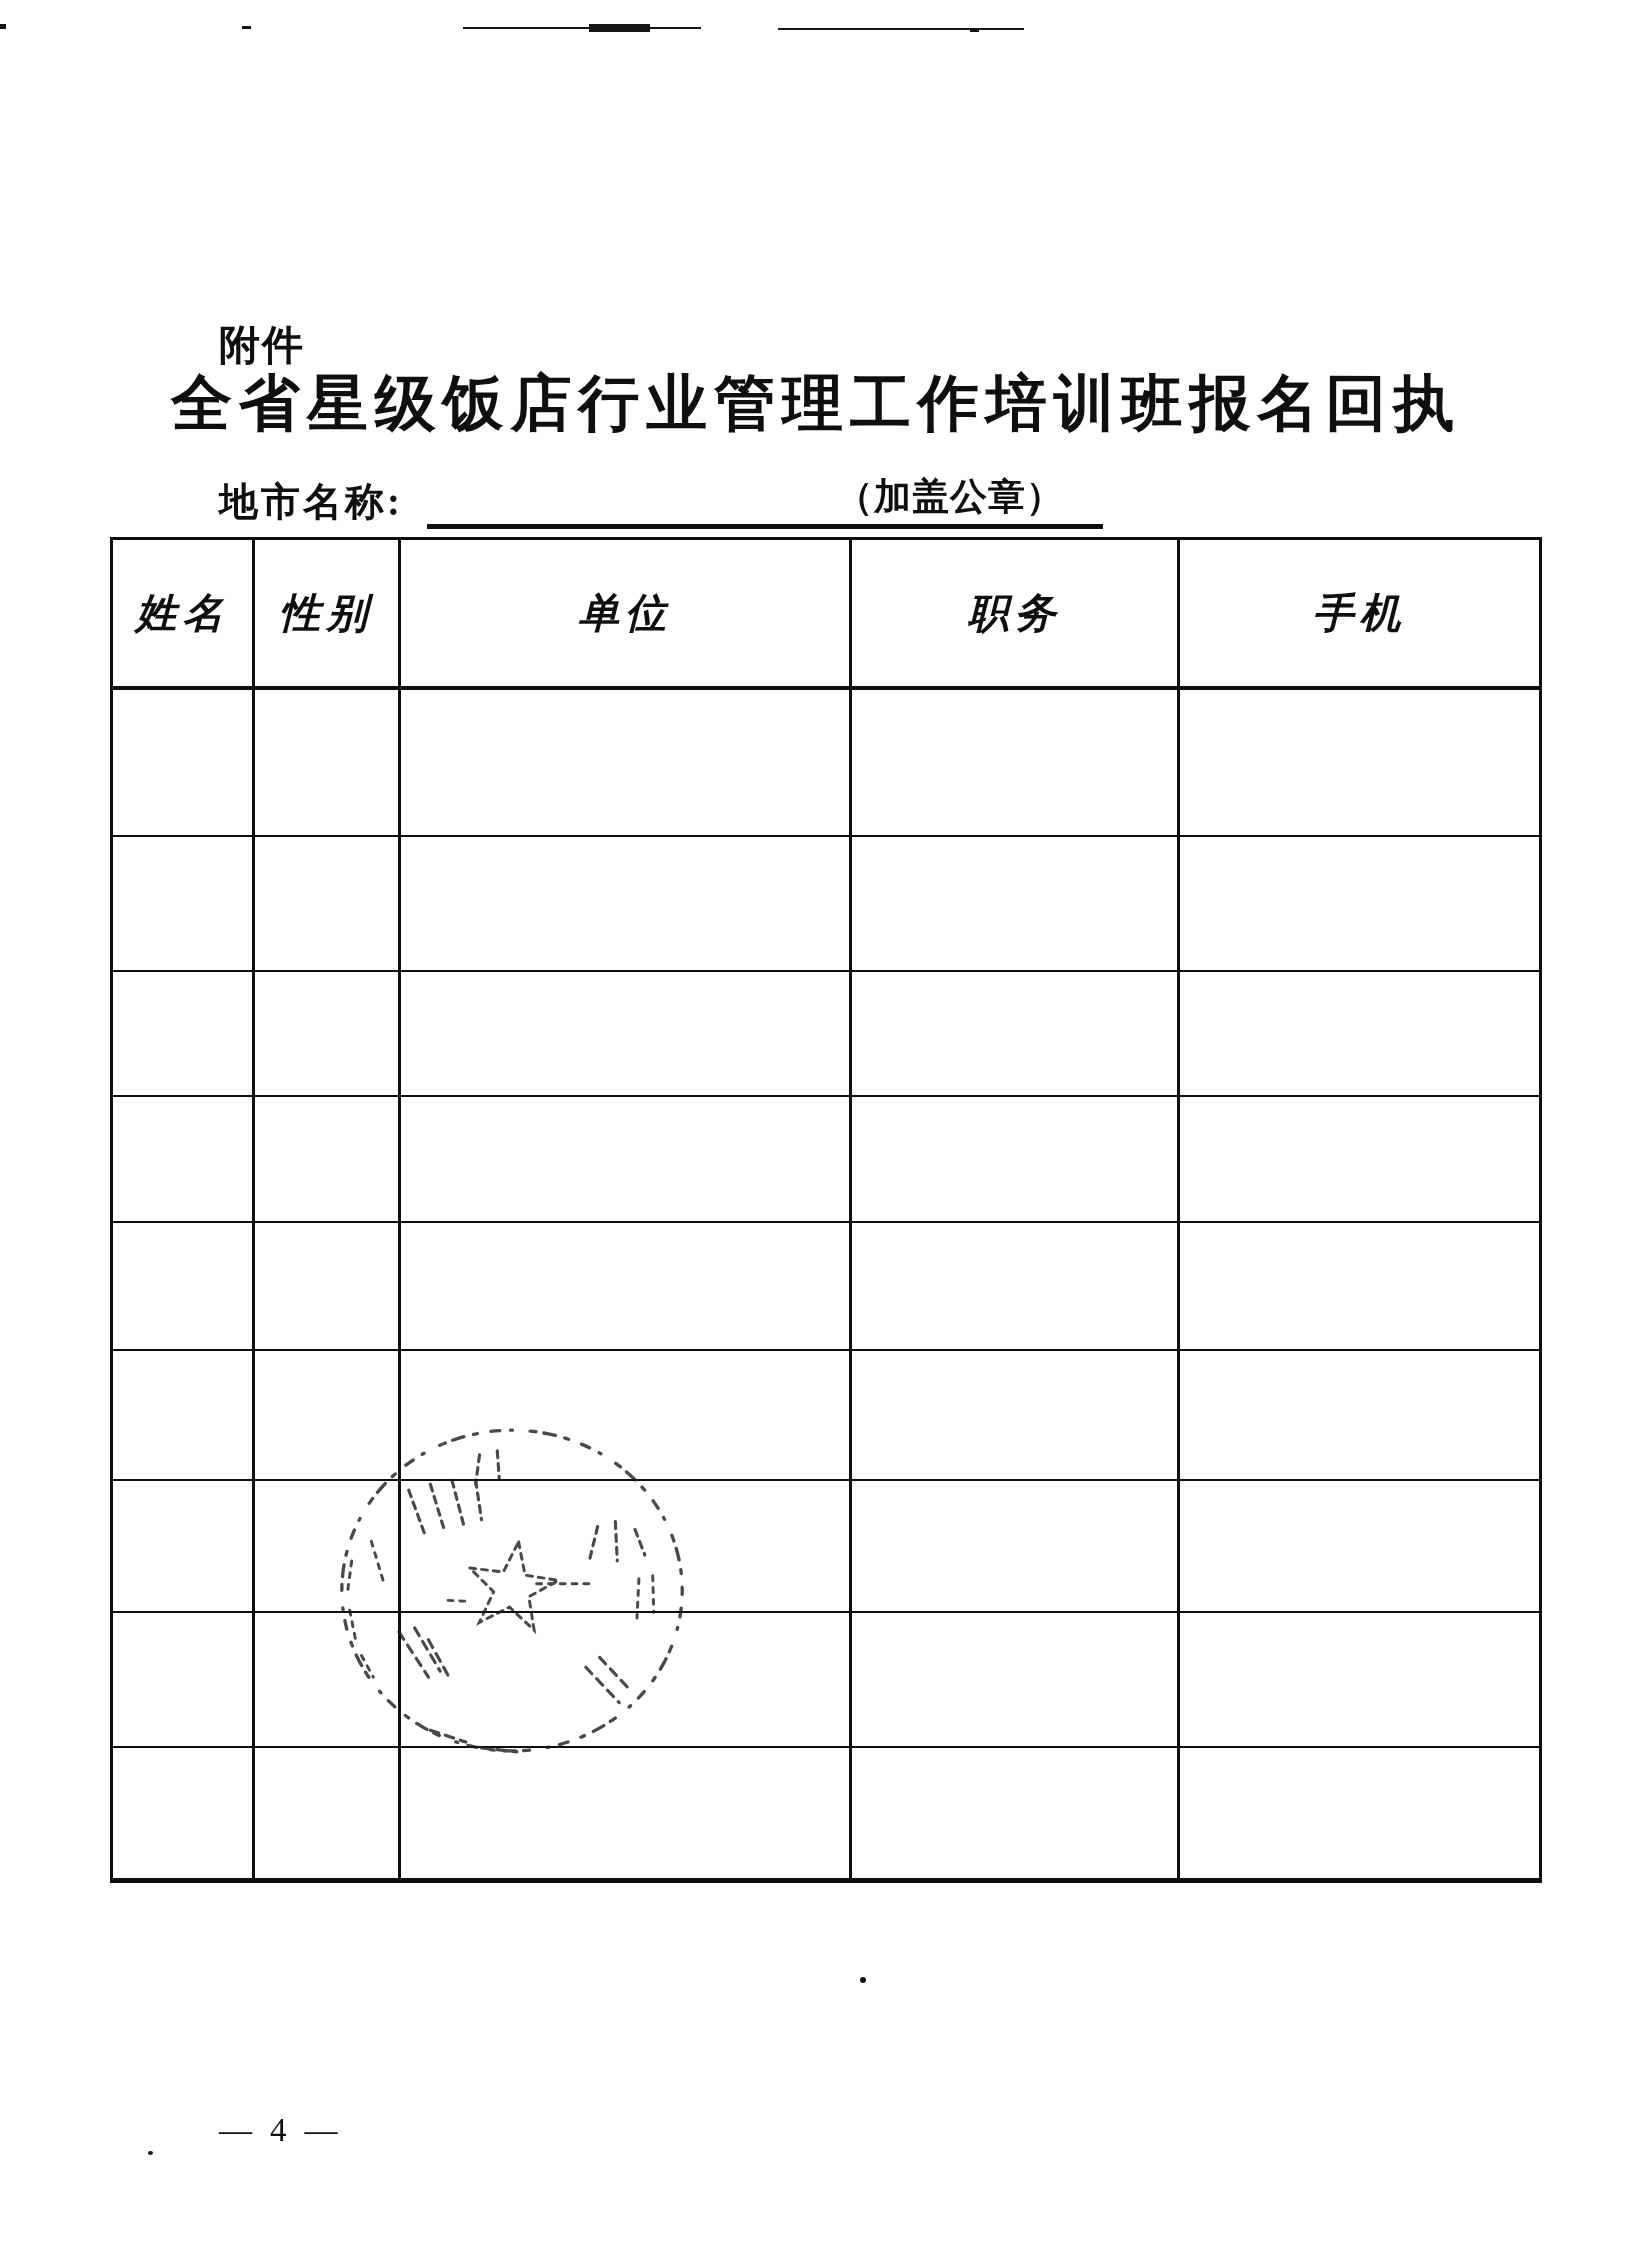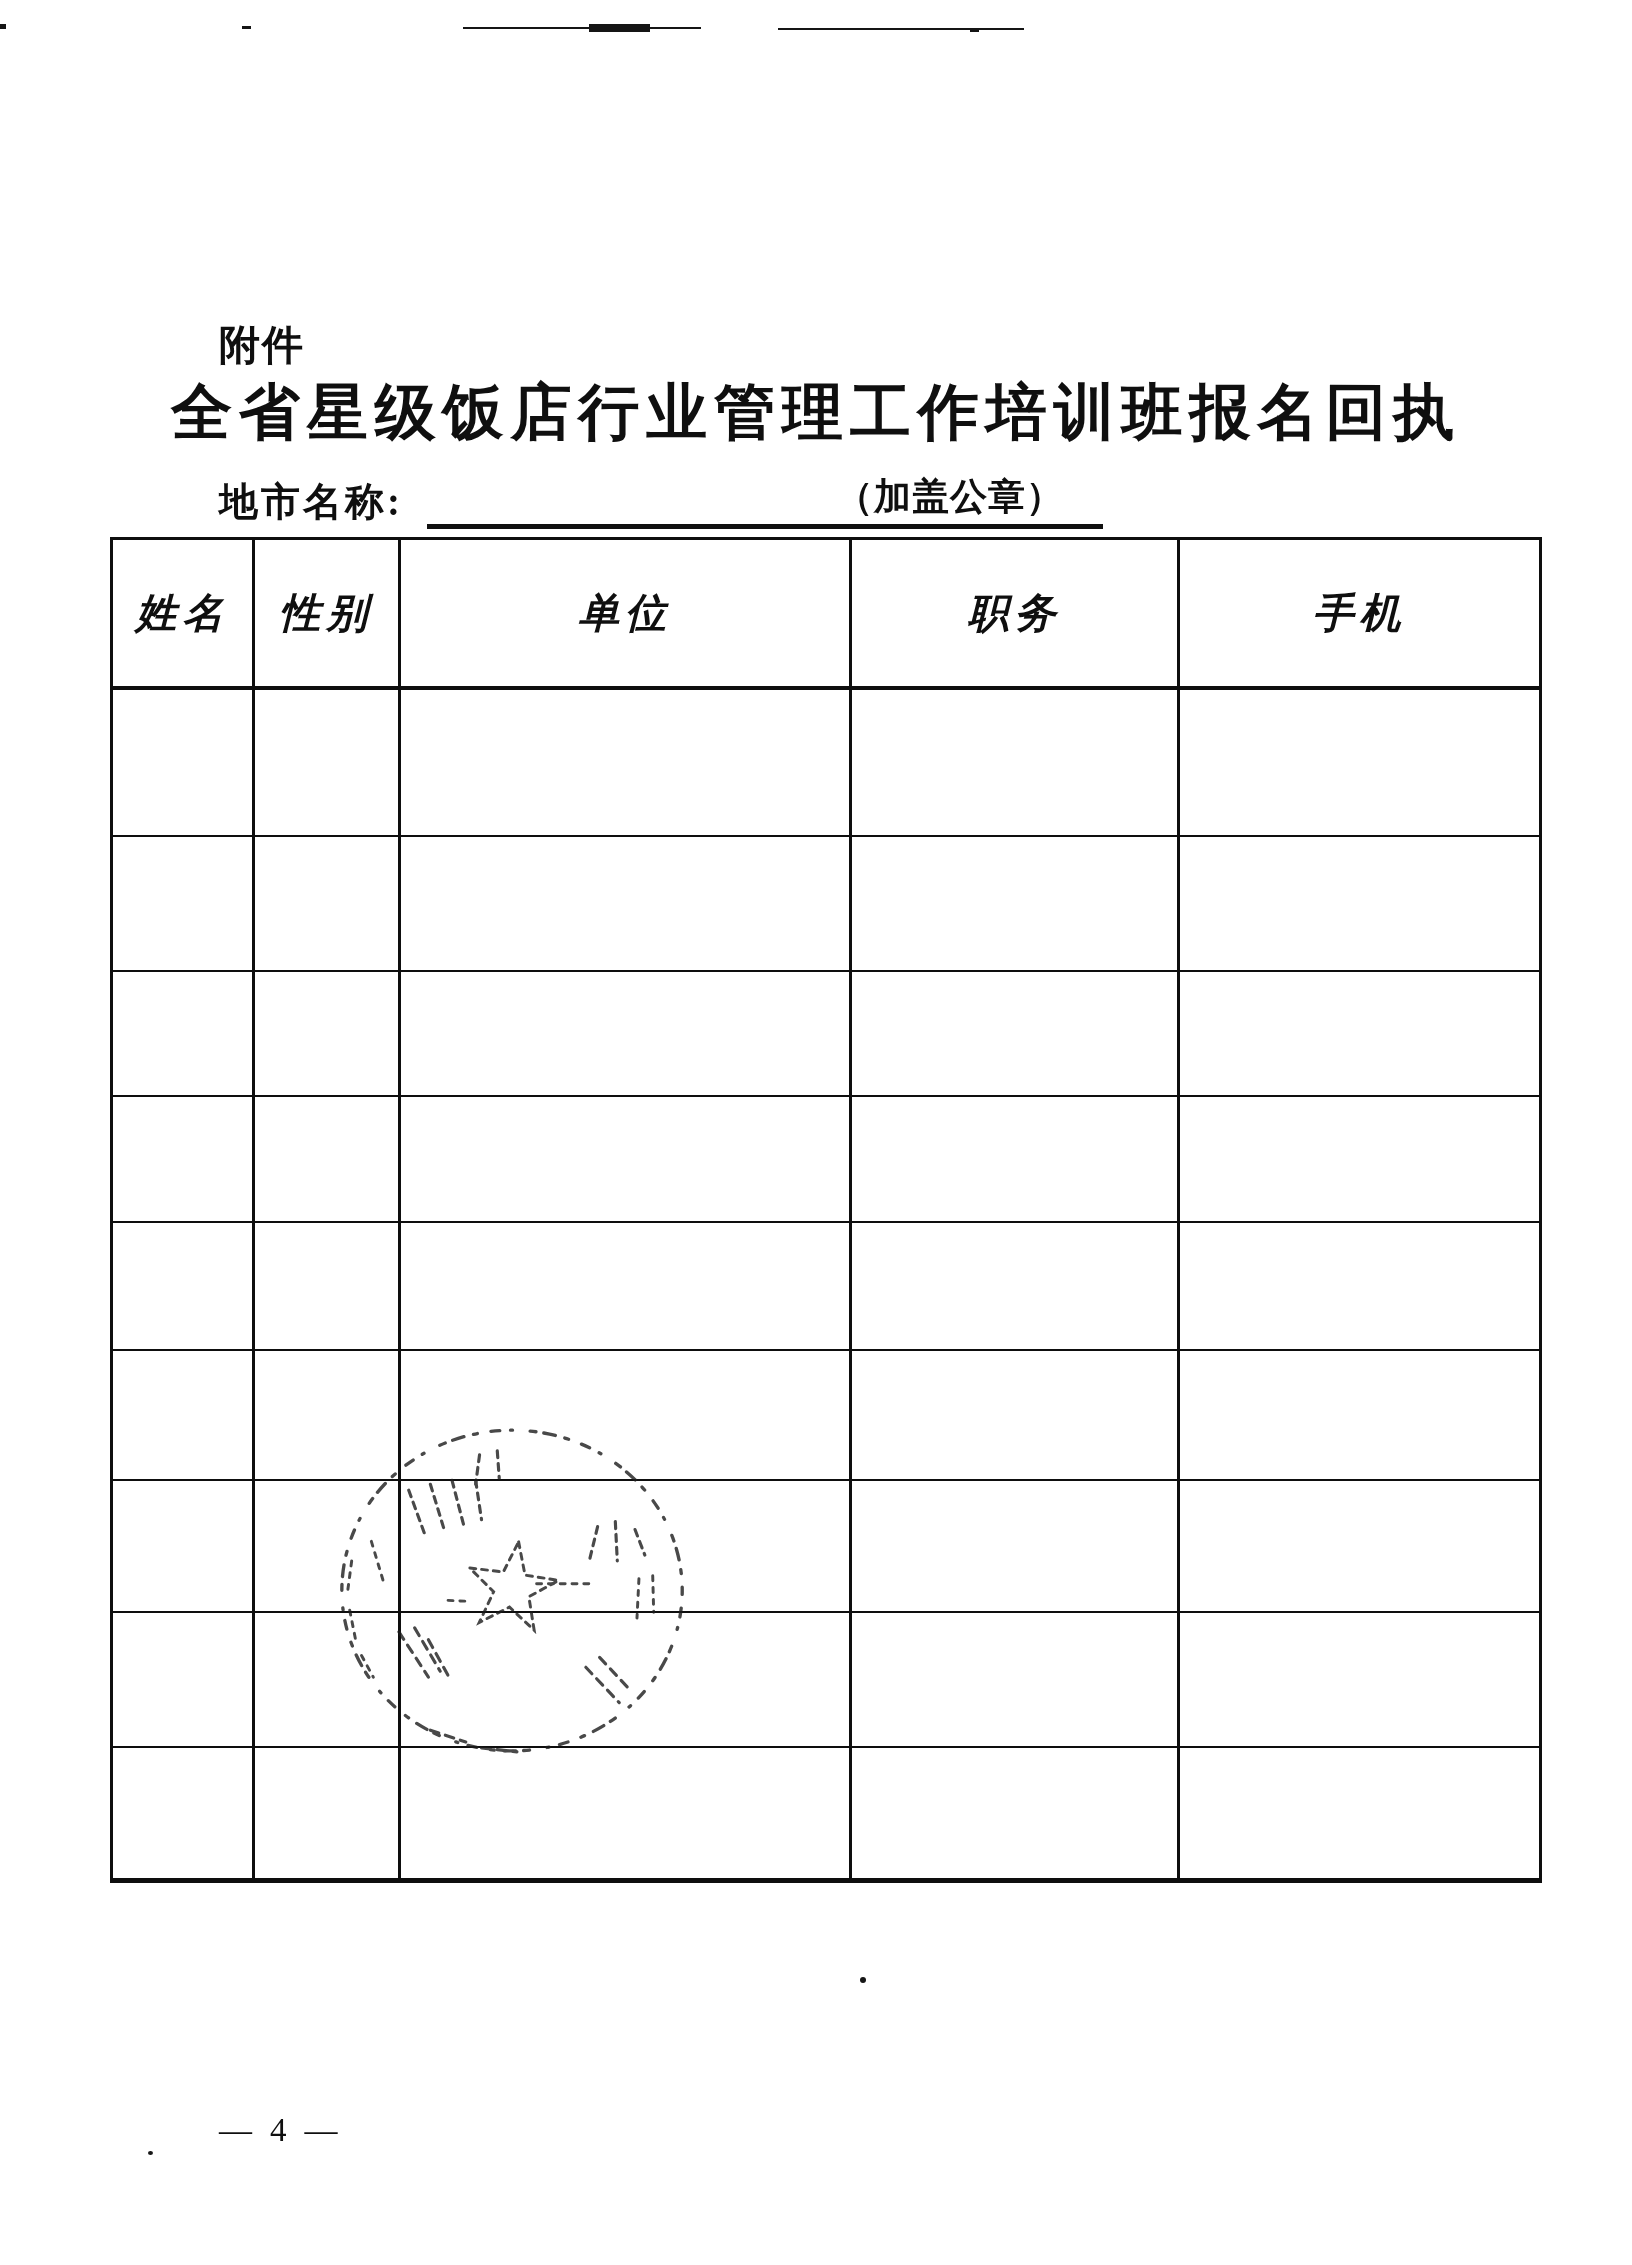--- a/index.html
+++ b/index.html
@@ -19,21 +19,21 @@
   .a6{left:970px;top:4.9px;width:8.9px;height:3px;}
   .dot{position:absolute;background:#161616;border-radius:50%;}
   .d1{left:860px;top:1953px;width:5.9px;height:5.9px;}
   .d2{left:148px;top:2127px;width:4.9px;height:3.9px;}
 
   .attachment{
     position:absolute;left:219px;top:299px;font-size:41px;line-height:1.1;
     font-weight:600;letter-spacing:2px;
   }
   .title{
-    position:absolute;left:0;top:354px;width:100%;margin:0;text-align:center;
+    position:absolute;left:0;top:345px;width:100%;margin:0;text-align:center;
     font-size:61px;line-height:1.15;font-weight:700;letter-spacing:6.9px;white-space:nowrap;
   }
   .city-label{
     position:absolute;left:219px;top:457px;font-size:39px;line-height:1.1;
     font-weight:600;letter-spacing:3px;
   }
   .city-blank{
     position:absolute;left:427px;top:500px;width:676px;height:4.9px;background:#101010;
   }
   .seal-note{

